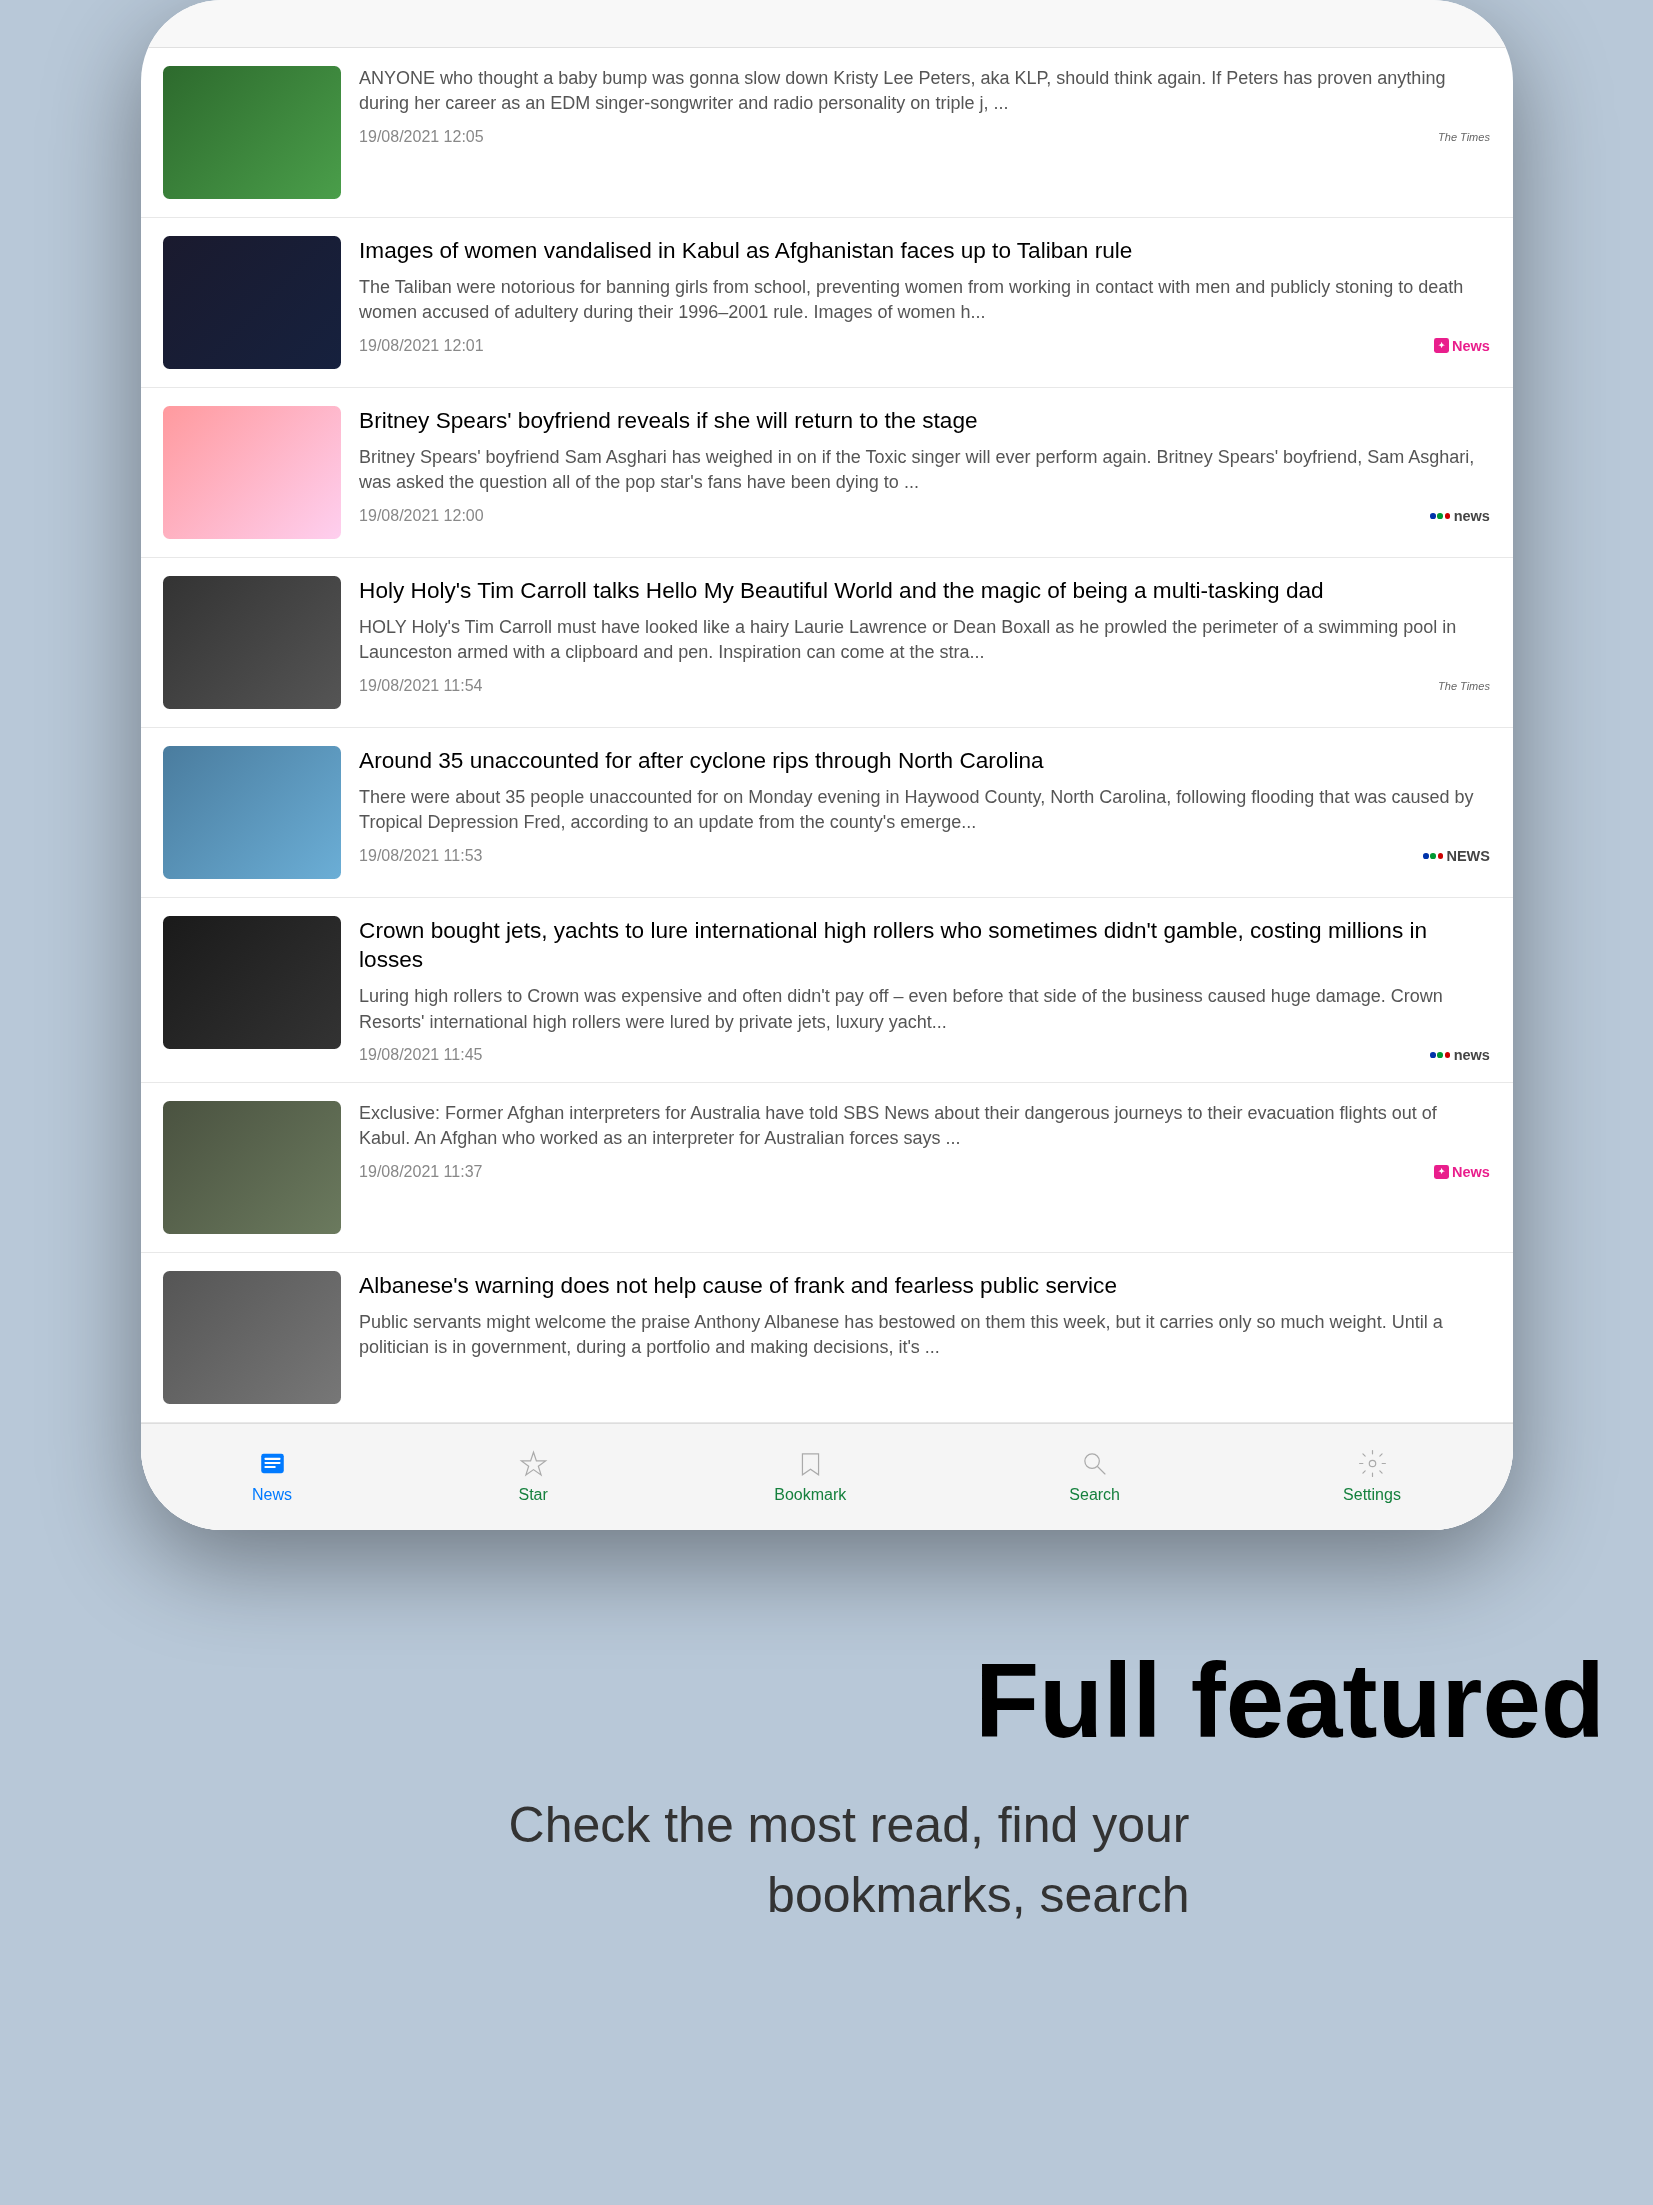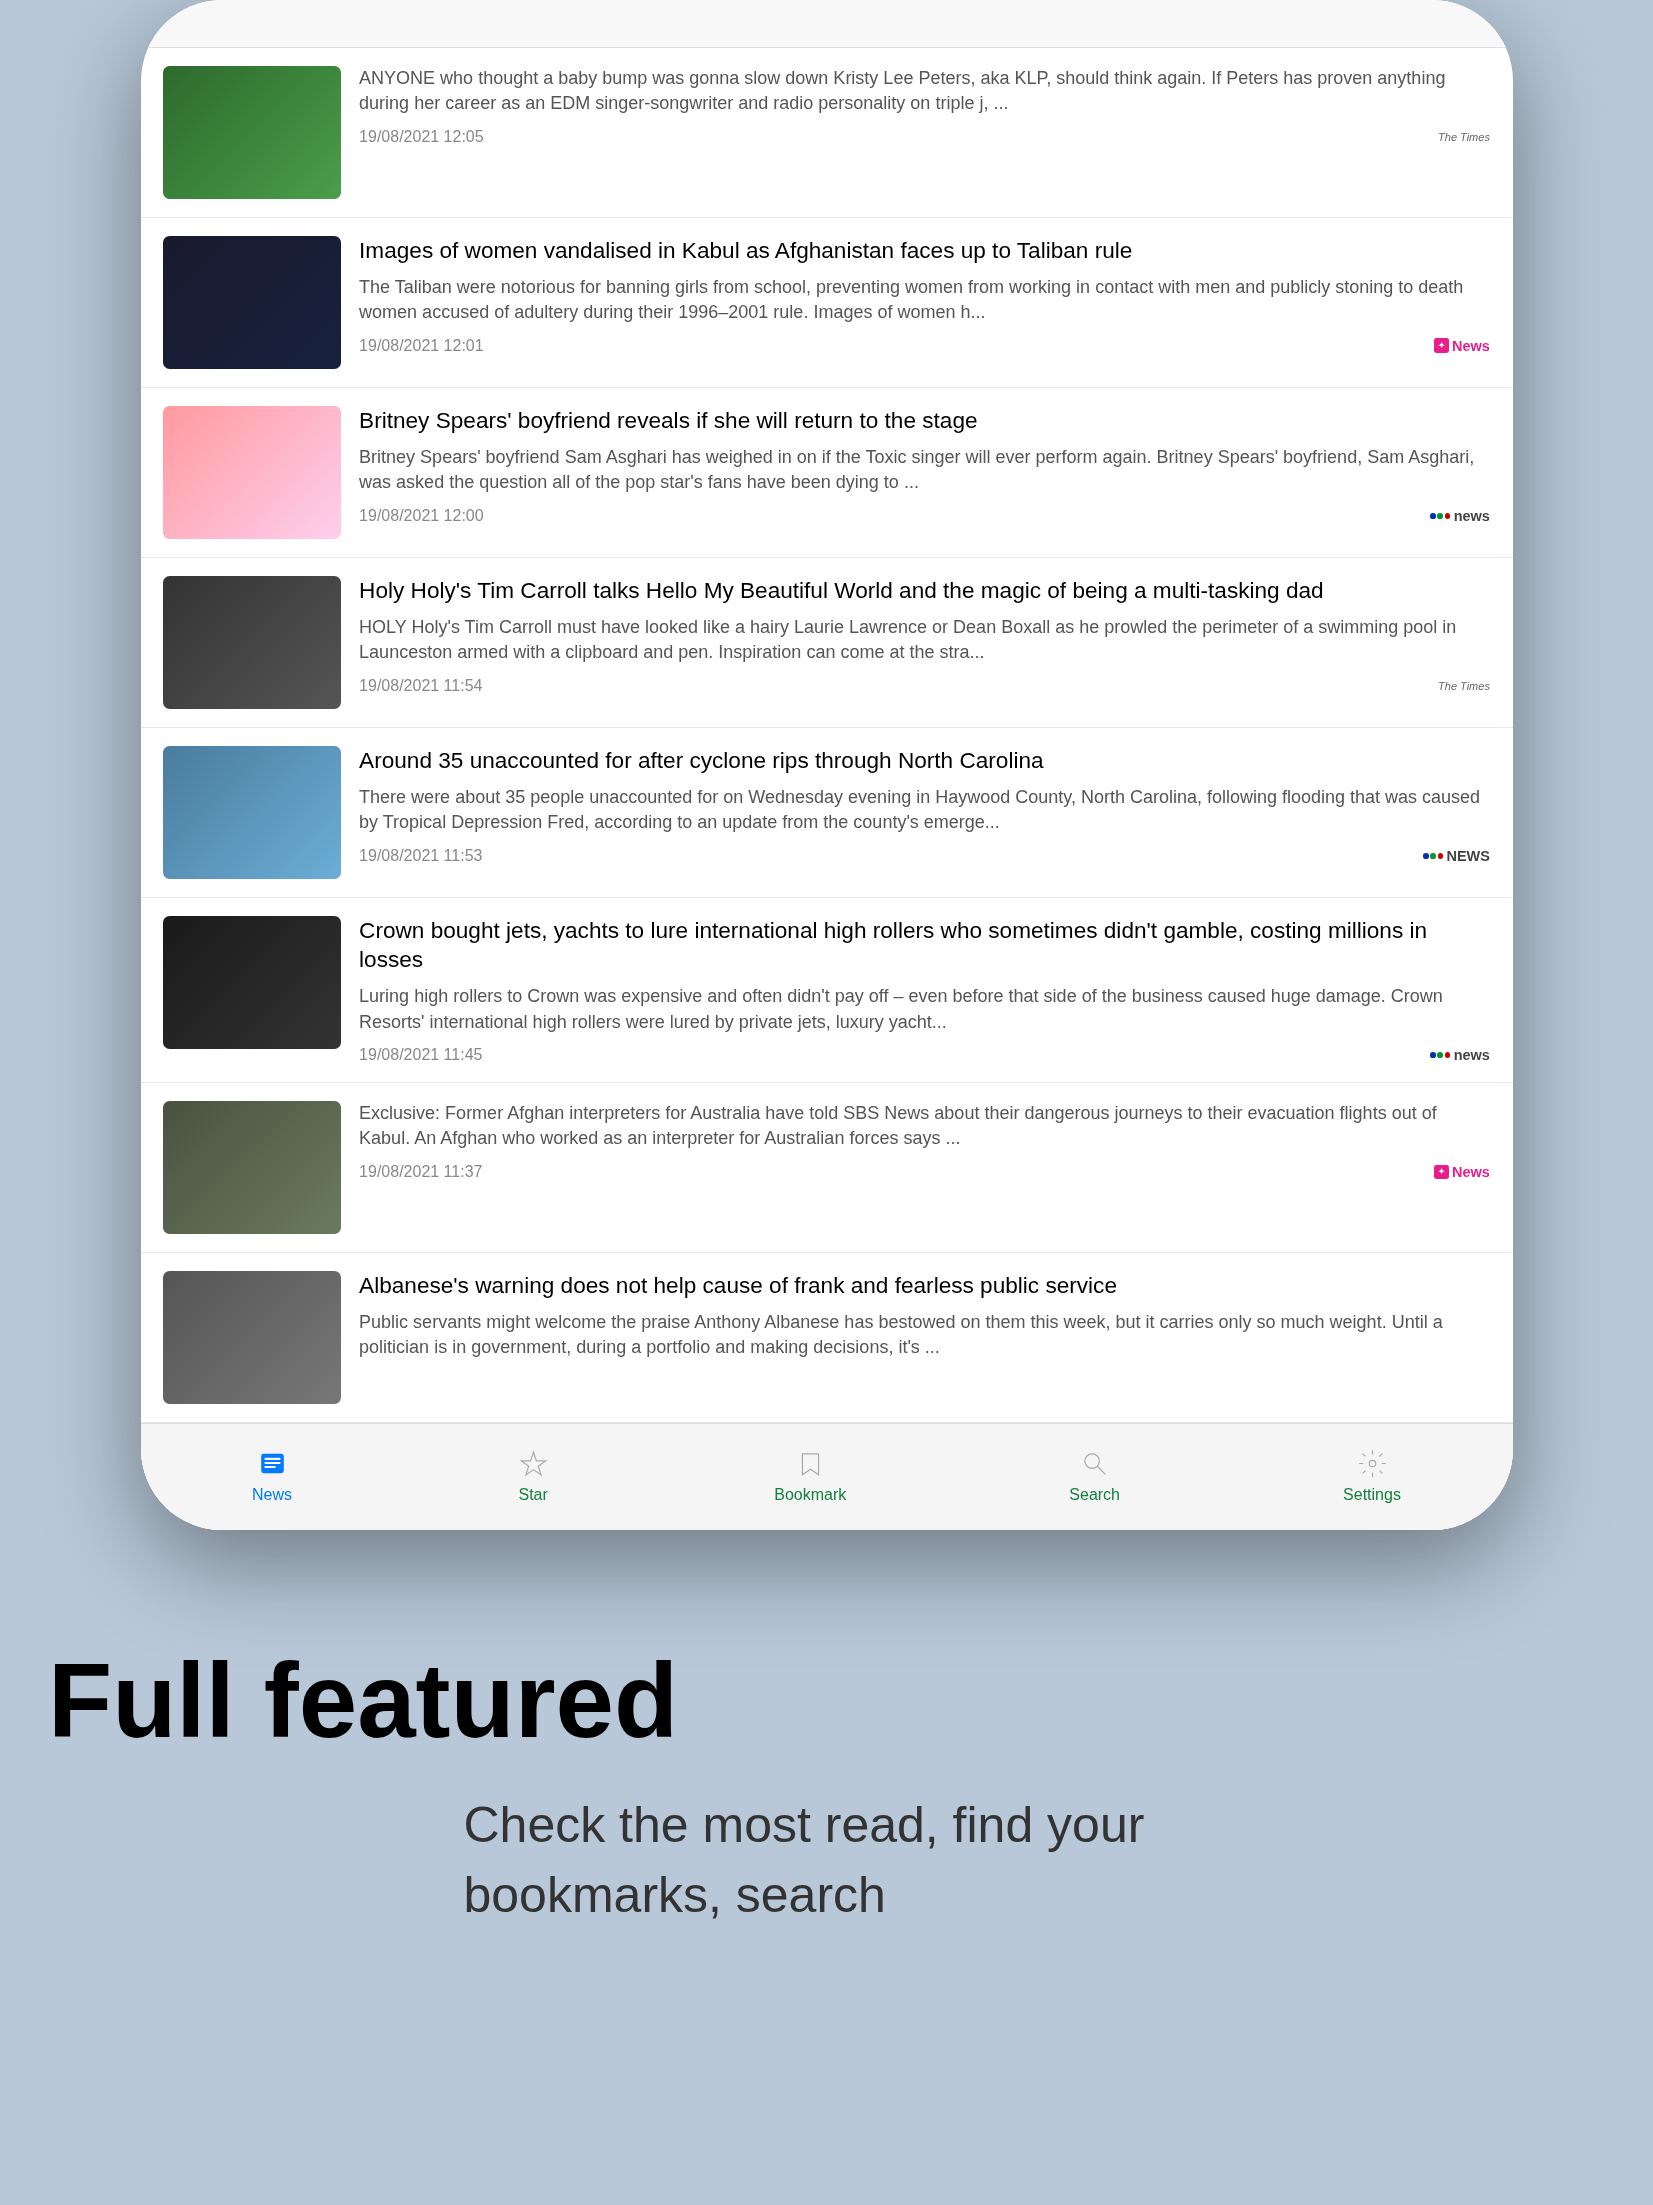--- a/index.html
+++ b/index.html
@@ -162,21 +162,21 @@
 
     .nav-icon svg {
       width: 29px;
       height: 29px;
     }
 
     
     .full-featured-section {
       background: #b8c8d8;
       padding: 113px 48px 65px;
-      text-align: left;
+      text-align: right;
     }
 
     .full-featured-title {
       font-size: 105px;
       font-weight: 800;
       color: #000;
       line-height: 1.1;
       margin-bottom: 32px;
     }
 
@@ -285,21 +285,21 @@
               </div>
         </div>
       </div>
     </div>
         <div class="news-item">
       <div class="news-thumbnail thumb-flood">
         <div class="thumb-placeholder"></div>
       </div>
       <div class="news-content">
         <div class="news-title">Around 35 unaccounted for after cyclone rips through North Carolina</div>
-        <div class="news-excerpt">There were about 35 people unaccounted for on Wednesday evening in Haywood County, North Carolina, following flooding that was caused by Tropical Depression Fred, according to an update from the county's emerge...</div>
+        <div class="news-excerpt">There were about 35 people unaccounted for on Monday evening in Haywood County, North Carolina, following flooding that was caused by Tropical Depression Fred, according to an update from the county's emerge...</div>
         <div class="news-meta">
           <span class="news-date">19/08/2021 11:53</span>
           <div class="news-source">
                 <span style="display:flex;align-items:center;gap:3.2px;">
         <span style="display:flex;gap:1.6px;align-items:center;">
           <span style="width:5.7px;height:5.7px;border-radius:50%;background:#0033aa;display:inline-block;"></span>
           <span style="width:5.7px;height:5.7px;border-radius:50%;background:#009933;display:inline-block;"></span>
           <span style="width:5.7px;height:5.7px;border-radius:50%;background:#cc0000;display:inline-block;"></span>
         </span>
         <span class="source-9news">NEWS</span>

